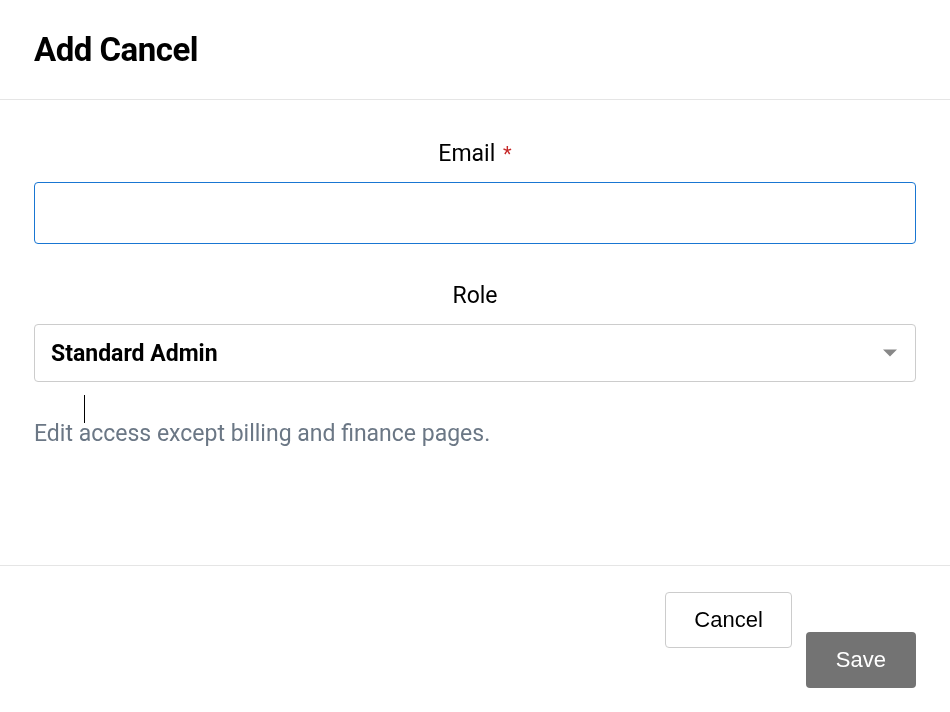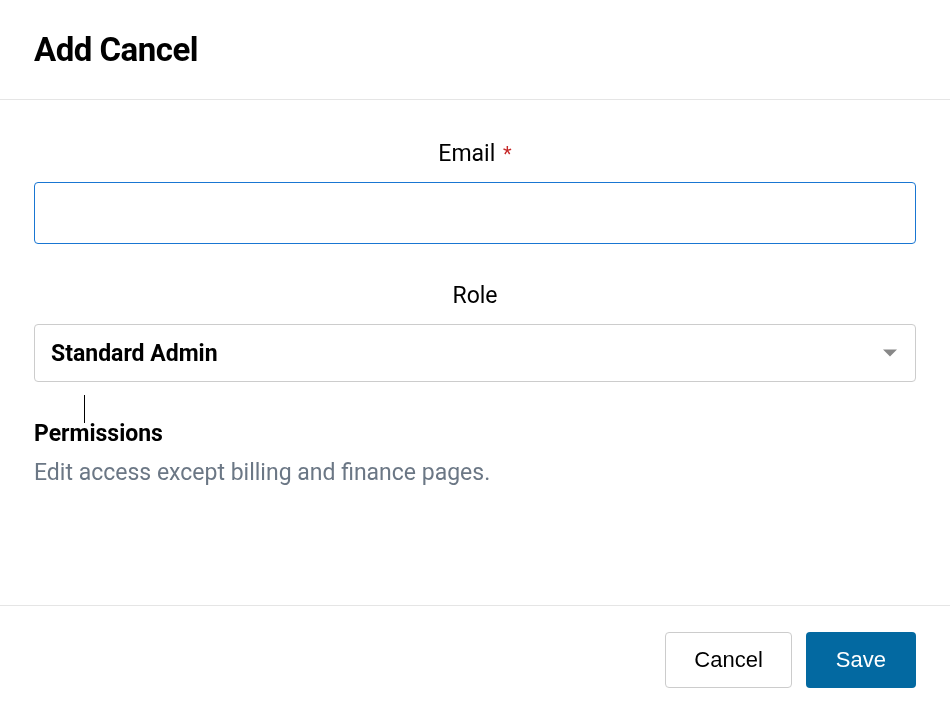--- a/index.html
+++ b/index.html
@@ -128,23 +128,24 @@
       display: inline-flex;
       align-items: center;
       justify-content: center;
     }
     .btn-secondary {
       background: #ffffff;
       border: 1px solid #cccccc;
       color: #000000;
     }
     .btn-primary {
-      background: #0369a1;
+      background: #737373;
       color: #ffffff;
       padding: 0 30px;
+      margin-top: 40px;
     }
   </style>
 </head>
 <body>
 
 <div class="header">
   <h1>Add Cancel</h1>
 </div>
 
 <div class="form-body">
@@ -168,21 +169,20 @@
       </div>
       <span class="chevron-down">
         <svg viewBox="0 0 16 10">
             <path d="M1 1 L8 8 L15 1 Z"></path>
           </svg>
       </span>
     </div>
   </div>
 
   <div class="form-group">
-    <div class="permissions-heading">Permissions</div>
     <div class="permissions-description">Edit access except billing and finance pages.</div>
   </div>
 
 </div>
 
 <div class="footer">
   <button class="btn btn-secondary">Cancel</button>
   <button class="btn btn-primary">Save</button>
 </div>
 

